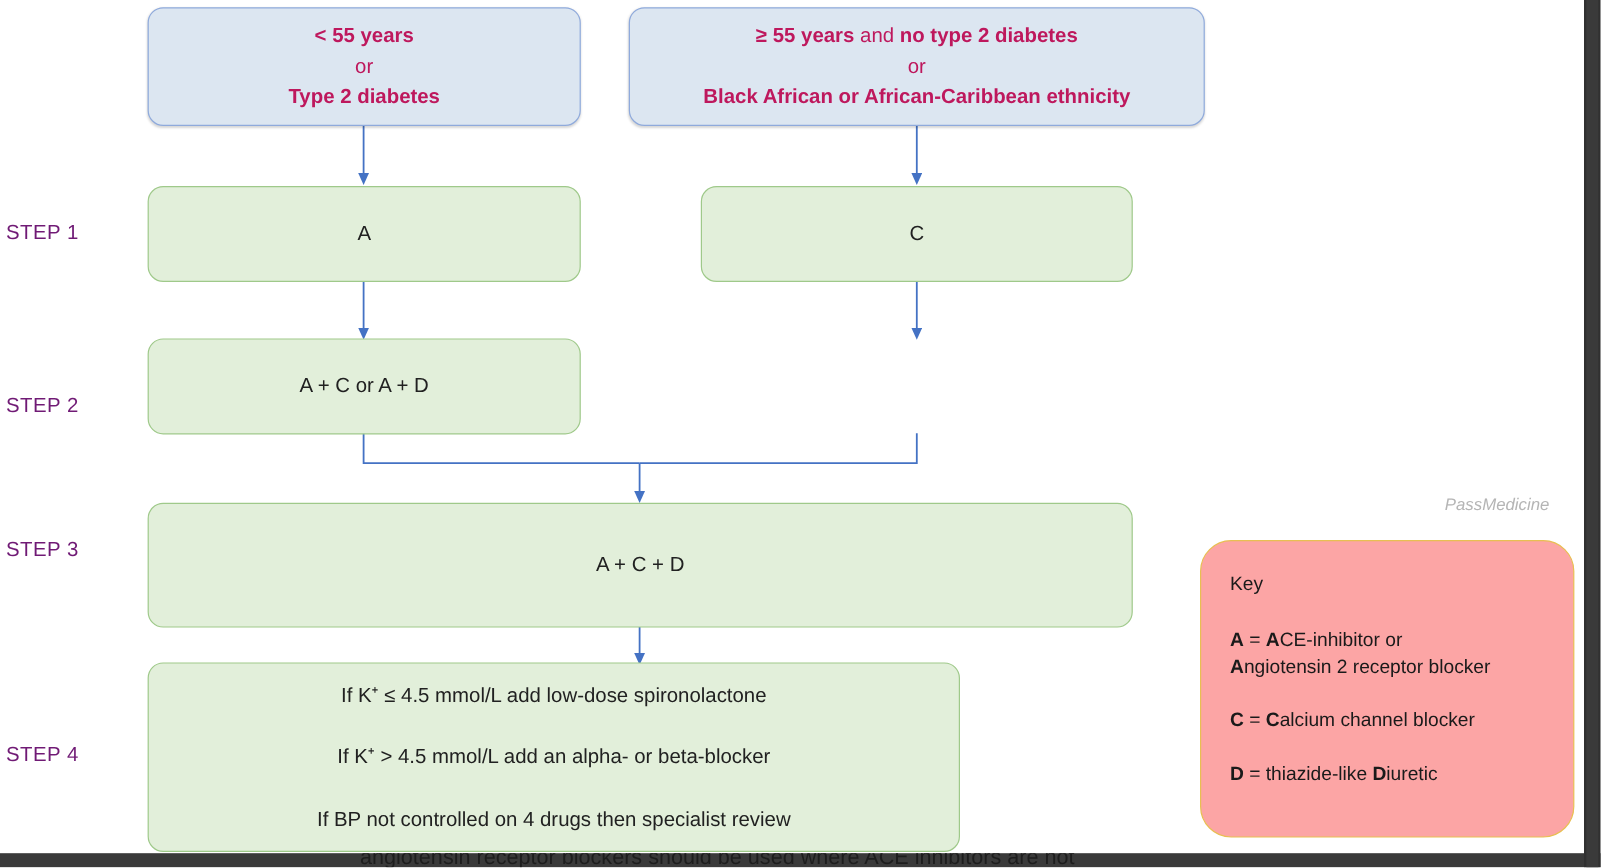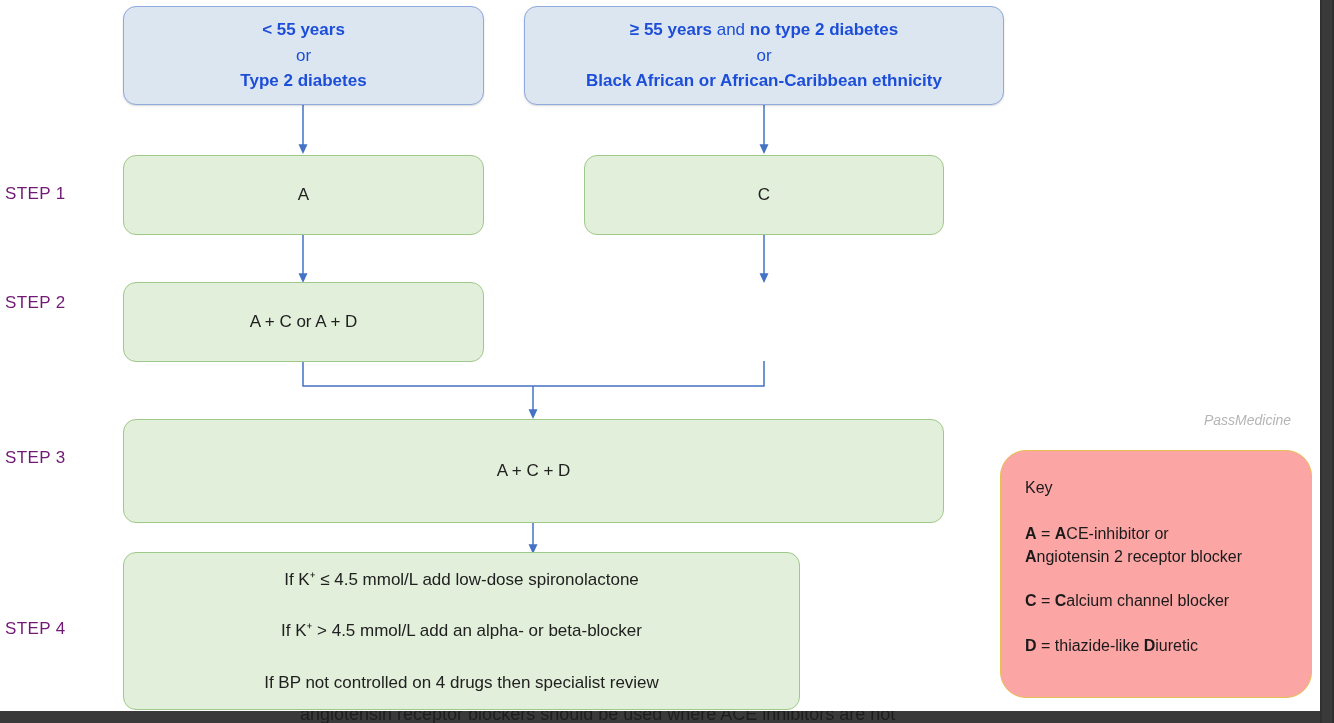--- a/index.html
+++ b/index.html
@@ -68,21 +68,21 @@
     display: flex;
     align-items: center;
     justify-content: center;
     text-align: center;
   }
   .node-blue {
     background: #dce6f1;
     border: 1.4px solid #8faadc;
     border-radius: 13px;
     box-shadow: 0 1px 2px rgba(0,0,0,0.16);
-    color: #1d4ed8;
+    color: #be185d;
     font-weight: bold;
     font-size: 17px;
     line-height: 1.52;
   }
   .node-blue .lt { font-weight: normal; }
   .node-green {
     background: #e2efda;
     border: 1.3px solid #9fc98a;
     border-radius: 13px;
     color: #212121;
@@ -198,21 +198,21 @@
     </div>
 
     <div class="step-label" style="left:5px; top:184px;">STEP 1</div>
     <div class="node node-green" style="left:123px; top:155px; width:361px; height:80px;">
       <span>A</span>
     </div>
     <div class="node node-green" style="left:584px; top:155px; width:360px; height:80px;">
       <span>C</span>
     </div>
 
-    <div class="step-label" style="left:5px; top:293px;">STEP 2</div>
+    <div class="step-label" style="left:5px; top:328px;">STEP 2</div>
     <div class="node node-green" style="left:123px; top:282px; width:361px; height:80px;">
       <span>A + C or A + D</span>
     </div>
 
     <div class="step-label" style="left:5px; top:448px;">STEP 3</div>
     <div class="node node-green" style="left:123px; top:419px; width:821px; height:104px;">
       <span>A + C + D</span>
     </div>
 
     <div class="step-label" style="left:5px; top:619px;">STEP 4</div>

